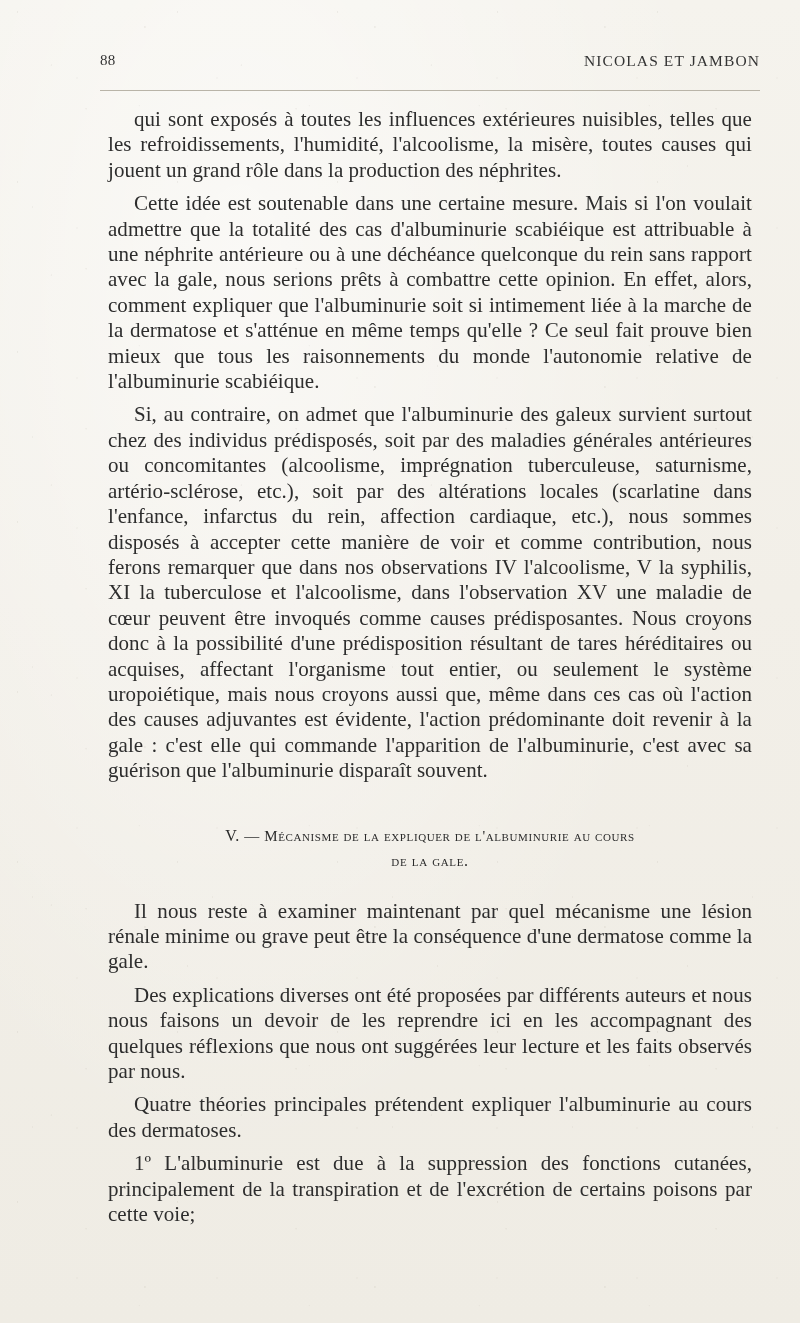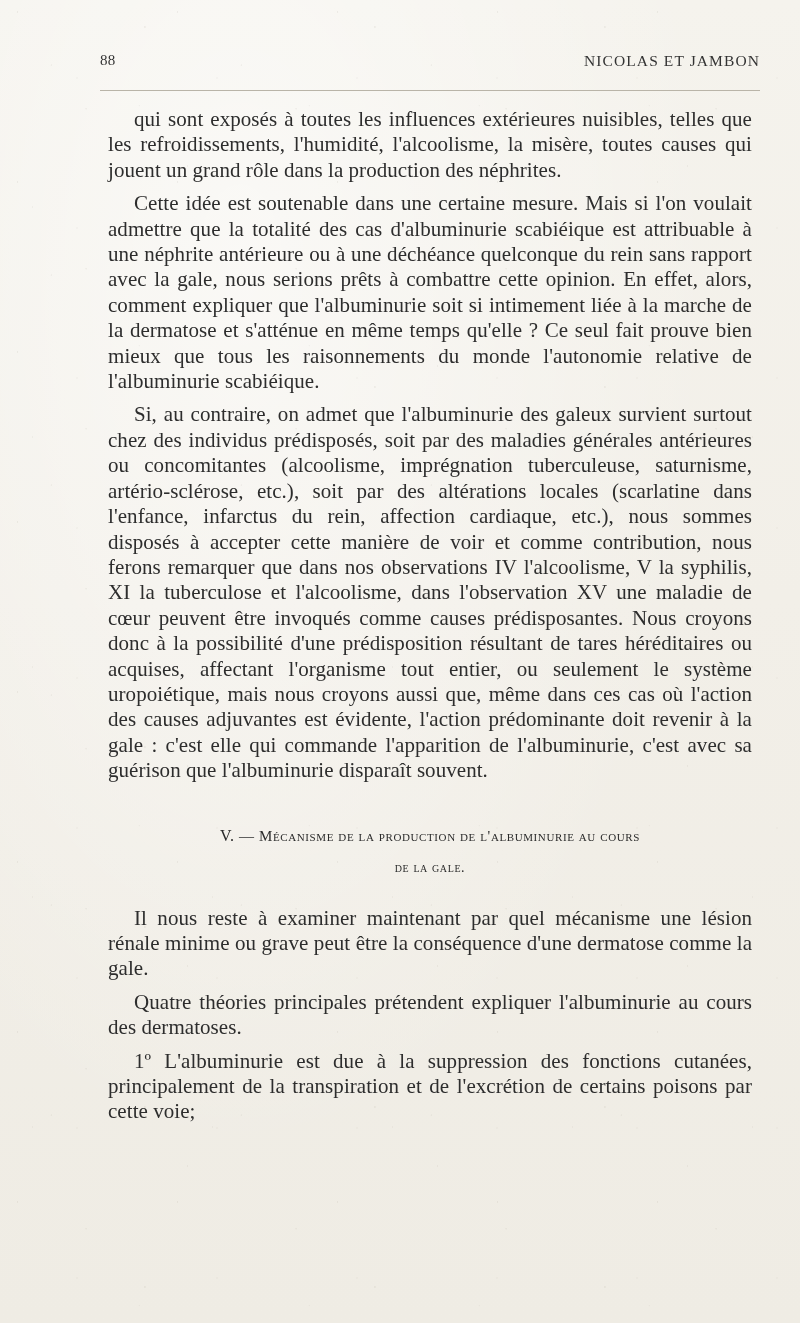--- a/index.html
+++ b/index.html
@@ -99,25 +99,25 @@
   .section-head .l1 {
     font-size: 15px;
     letter-spacing: 0.6px;
     font-variant: small-caps;
   }
   .section-head .l1 .num {
     font-variant: normal;
     font-size: 16px;
   }
   .section-head .l2 {
-    font-size: 14px;
+    font-size: 16px;
     letter-spacing: 0.6px;
     font-variant: small-caps;
     display: block;
-    margin-top: 8px;
+    margin-top: 1px;
   }
 </style>
 </head>
 <body>
 
 <div class="page">
   <div class="speckle"></div>
 
   <div class="content">
 
@@ -129,23 +129,24 @@
     <div class="rule"></div>
 
     <p class="body indent">qui sont exposés à toutes les influences extérieures nuisibles, telles que les refroidissements, l'humidité, l'alcoolisme, la misère, toutes causes qui jouent un grand rôle dans la production des néphrites.</p>
     <p class="body indent">Cette idée est soutenable dans une certaine mesure. Mais si l'on voulait admettre que la totalité des cas d'albuminurie scabiéique est attribuable à une néphrite antérieure ou à une déchéance quelconque du rein sans rapport avec la gale, nous serions prêts à combattre cette opinion. En effet, alors, comment expliquer que l'albuminurie soit si intimement liée à la marche de la dermatose et s'atténue en même temps qu'elle ? Ce seul fait prouve bien mieux que tous les raisonnements du monde l'autonomie relative de l'albuminurie scabiéique.</p>
     <p class="body indent">Si, au contraire, on admet que l'albuminurie des galeux survient surtout chez des individus prédisposés, soit par des maladies générales antérieures ou concomitantes (alcoolisme, imprégnation tuberculeuse, saturnisme, artério-sclérose, etc.), soit par des altérations locales (scarlatine dans l'enfance, infarctus du rein, affection cardiaque, etc.), nous sommes disposés à accepter cette manière de voir et comme contribution, nous ferons remarquer que dans nos observations IV l'alcoolisme, V la syphilis, XI la tuberculose et l'alcoolisme, dans l'observation XV une maladie de cœur peuvent être invoqués comme causes prédisposantes. Nous croyons donc à la possibilité d'une prédisposition résultant de tares héréditaires ou acquises, affectant l'organisme tout entier, ou seulement le système uropoiétique, mais nous croyons aussi que, même dans ces cas où l'action des causes adjuvantes est évidente, l'action prédominante doit revenir à la gale : c'est elle qui commande l'apparition de l'albuminurie, c'est avec sa guérison que l'albuminurie disparaît souvent.</p>
 
     <div class="section-head">
       <span class="l1">
         <span class="num">V.</span>
         <span>—</span>
-        <span>Mécanisme de la production de l'albuminurie au cours</span>
+        <span>Mécanisme de la expliquer de l'albuminurie au cours</span>
       </span>
       <span class="l2">de la gale.</span>
     </div>
 
     <p class="body indent">Il nous reste à examiner maintenant par quel mécanisme une lésion rénale minime ou grave peut être la conséquence d'une dermatose comme la gale.</p>
+    <p class="body indent">Des explications diverses ont été proposées par différents auteurs et nous nous faisons un devoir de les reprendre ici en les accompagnant des quelques réflexions que nous ont suggérées leur lecture et les faits observés par nous.</p>
     <p class="body indent">Quatre théories principales prétendent expliquer l'albuminurie au cours des dermatoses.</p>
     <p class="body indent">1º L'albuminurie est due à la suppression des fonctions cutanées, principalement de la transpiration et de l'excrétion de certains poisons par cette voie;</p>
 
   </div>
 </div>
 
 </body></html>

